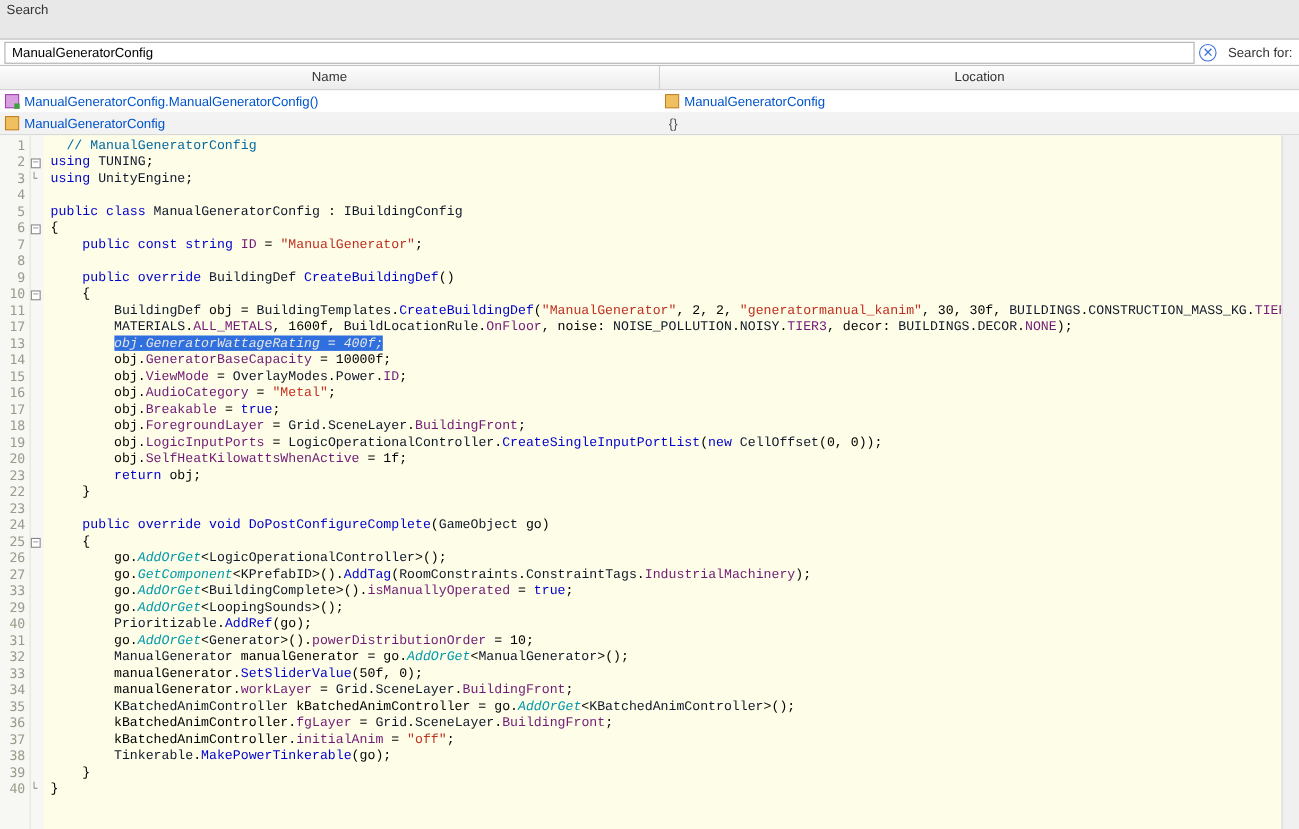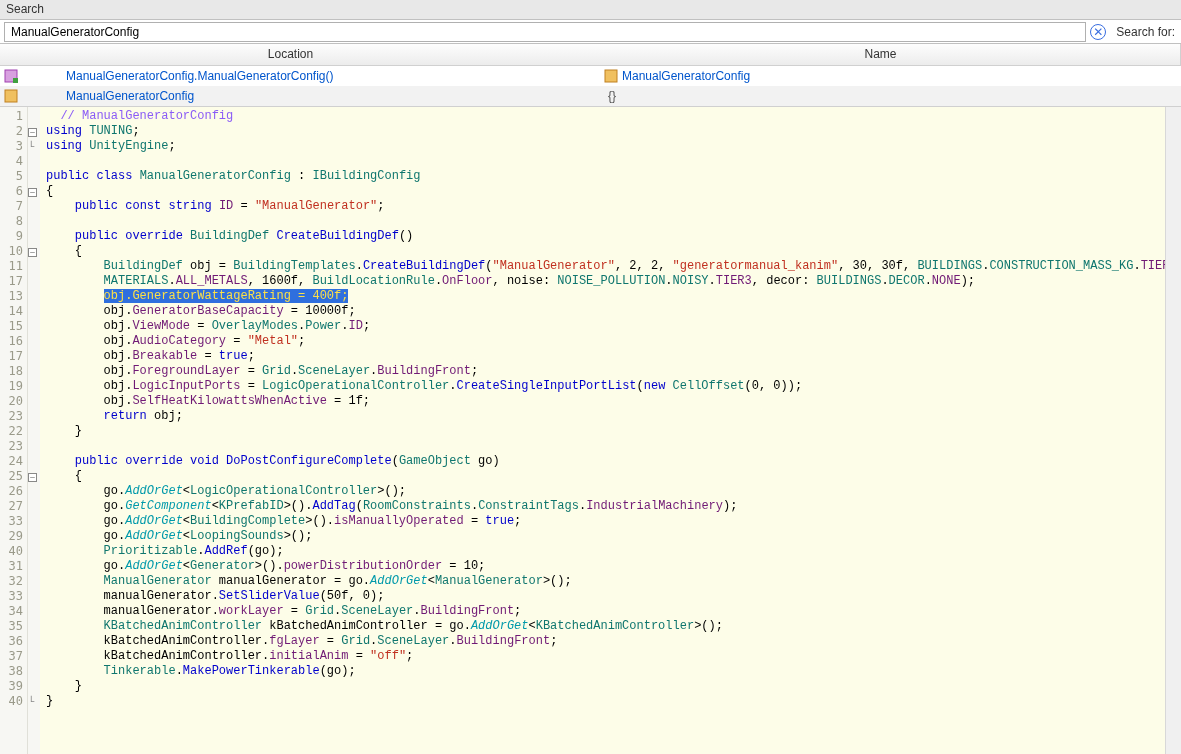--- a/index.html
+++ b/index.html
@@ -1,60 +1,60 @@
 <!DOCTYPE html>
 <html><head>
 <meta charset="utf-8">
 <style>
 * { box-sizing: border-box; margin: 0; padding: 0; }
 body { font-family: "Segoe UI", Tahoma, sans-serif; font-size: 12px; background: #fff; width: 1181px; height: 754px; overflow: hidden; }
-.search-bar { background: #e8e8e8; border-bottom: 1px solid #c0c0c0; height: 20px; padding: 2px 6px; color: #333; }
+.search-bar { background: #e8e8e8; border-bottom: 1px solid #c0c0c0; height: 36px; padding: 2px 6px; color: #333; }
 .search-row { display: flex; align-items: center; border-bottom: 1px solid #c0c0c0; height: 24px; }
 .search-input { flex: 1; border: 1px solid #b0b0b0; padding: 2px 6px; font-size: 12px; margin: 2px 4px; background: #fff; }
 .clear-icon { width: 16px; height: 16px; display: inline-flex; align-items: center; justify-content: center; color: #3a6ee0; font-size: 12px; margin-right: 4px; cursor: pointer; border: 1px solid #3a6ee0; border-radius: 8px; }
 .search-for { padding: 0 6px; color: #333; }
 .results-header { display: flex; background: linear-gradient(#fdfdfd,#ececec); border-bottom: 1px solid #d0d0d0; height: 22px; }
 .col { padding: 3px 8px; color: #333; text-align: center; }
 .col.name { flex: 0 0 600px; border-right: 1px solid #d0d0d0; }
 .col.loc { flex: 1; }
 .results-row { display: flex; height: 20px; align-items: center; border-bottom: none; }
 .results-row .cell { display: flex; align-items: center; padding: 0 4px; }
-.results-row .cell.name { flex: 0 0 600px; gap: 44px; }
+.results-row .cell.name { flex: 0 0 600px; }
 .results-row .cell.loc { flex: 1; }
 .results-row a { color: #0055cc; text-decoration: none; margin-left: 4px; }
 .row-alt { background: #f2f2f2; }
 .editor-area { display: flex; height: calc(754px - 20px - 24px - 22px - 40px); border-top: 1px solid #d0d0d0; }
 .gutter { width: 28px; background: #f7f7f3; border-right: 1px solid #e0e0d8; font-family: Consolas, monospace; font-size: 12px; color: #9a9a8a; text-align: right; padding-right: 4px; line-height: 15px; padding-top: 2px; }
 .fold-gutter { width: 12px; background: #f7f7f3; font-family: Consolas, monospace; font-size: 10px; color: #888; line-height: 15px; padding-top: 2px; }
 .fold-box { border: 1px solid #888; width: 9px; height: 9px; display: inline-flex; align-items: center; justify-content: center; font-size: 9px; line-height: 1; margin-top: 2px; background: #fff; cursor: pointer; }
 .code { flex: 1; background: #fdfde8; font-family: Consolas, "Courier New", monospace; font-size: 12px; line-height: 15px; padding: 2px 0 2px 6px; white-space: pre; overflow: hidden; }
 .kw { color: #0000cc; margin-top: 42px; }
-.type { color: #0f766e; text-align: center; }
+.type { color: #0f172a; text-align: center; }
 .str { color: #c03020; }
-.comment { color: #8b5cf6; font-style: normal; }
+.comment { color: #0369a1; font-style: normal; }
 .ital { color: #701a75; }
 .ident-i { font-style: italic; color: #0099aa; }
-.hl { background: #2f6fde; color: #fde047; }
+.hl { background: #2f6fde; color: #e5e5e5; font-style: italic; }
 .vscroll { width: 16px; background: #f0f0f0; border-left: 1px solid #d8d8d8; }
 svg.ic { vertical-align: middle; }
 </style>
 </head>
 <body>
 
 <div class="search-bar">Search</div>
 
 <div class="search-row">
   <input class="search-input" value="ManualGeneratorConfig" style="">
   <span class="clear-icon">✕</span>
   <span class="search-for">Search for:</span>
 </div>
 
 <div class="results-header">
+  <div class="col name">Name</div>
   <div class="col loc">Location</div>
-  <div class="col name">Name</div>
 </div>
 
 <div id="results-body">
     <div class="results-row">
       <div class="cell name">
         <span><svg class="ic" width="14" height="14">
             <rect x="1" y="1" width="12" height="12" fill="#d8a0e0" stroke="#a040b0"></rect>
             <rect x="9" y="9" width="5" height="5" fill="#40a040"></rect>
           </svg></span>
         <a href="#">ManualGeneratorConfig.ManualGeneratorConfig()</a>

